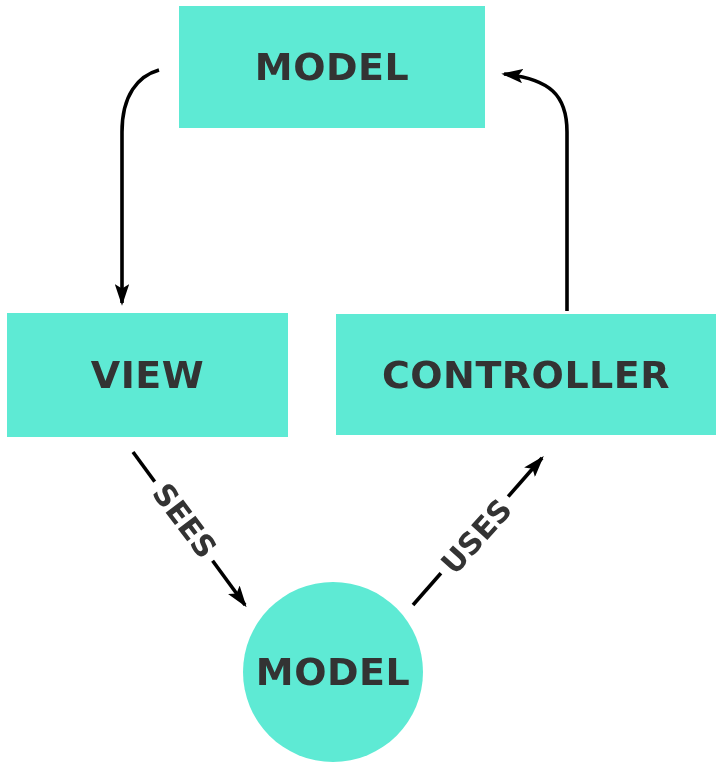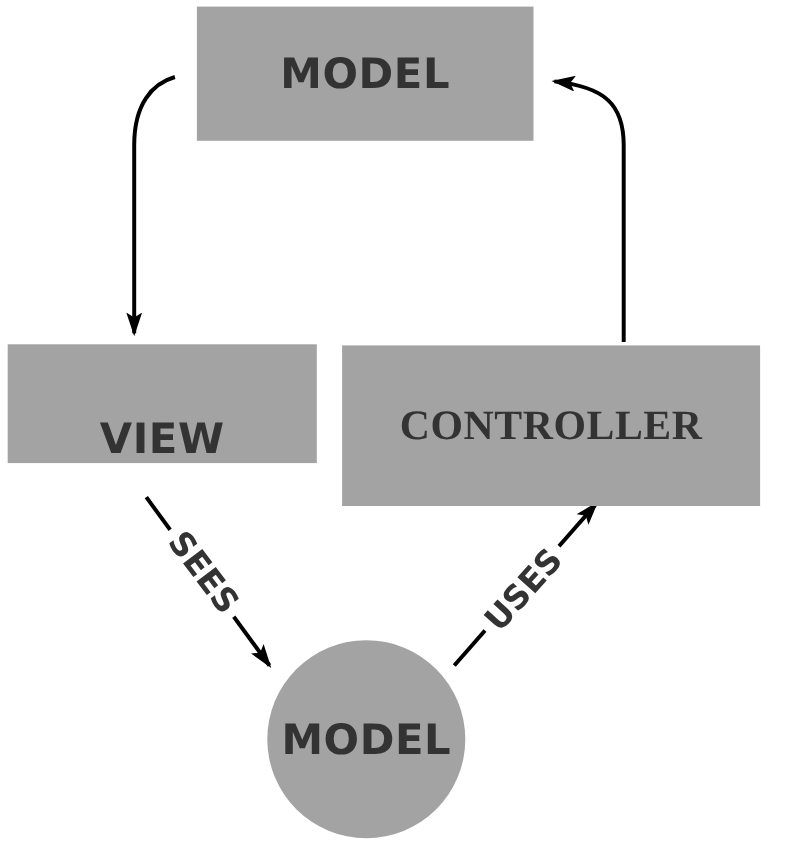--- a/index.html
+++ b/index.html
@@ -16,32 +16,32 @@
     left: 0; top: 0;
     width: 717px; height: 774px;
   }
   .arrows path.edge {
     fill: none;
     stroke: #000000;
     stroke-width: 3.6;
   }
   .node {
     position: absolute;
-    background: #a3a3a3;
+    background: #5eead4;
     display: flex;
     align-items: center;
     justify-content: center;
     color: #333333;
     font-weight: bold;
     font-size: 38px;
     letter-spacing: 0.5px;
   }
   .node-model      { left: 179px; top: 6px;   width: 306px; height: 122px; }
-  .node-view       { left: 7px;   top: 313px; width: 281px; height: 108px; align-items: flex-end; }
-  .node-controller { left: 311px; top: 314px; width: 380px; height: 146px; font-family: Liberation Serif, serif; }
+  .node-view       { left: 7px;   top: 313px; width: 281px; height: 124px; }
+  .node-controller { left: 336px; top: 314px; width: 380px; height: 121px; }
   .node-user {
     left: 243px; top: 582px; width: 180px; height: 180px;
     border-radius: 50%;
   }
   .edge-label {
     position: absolute;
     color: #333333;
     font-weight: bold;
     font-size: 30px;
     white-space: nowrap;

